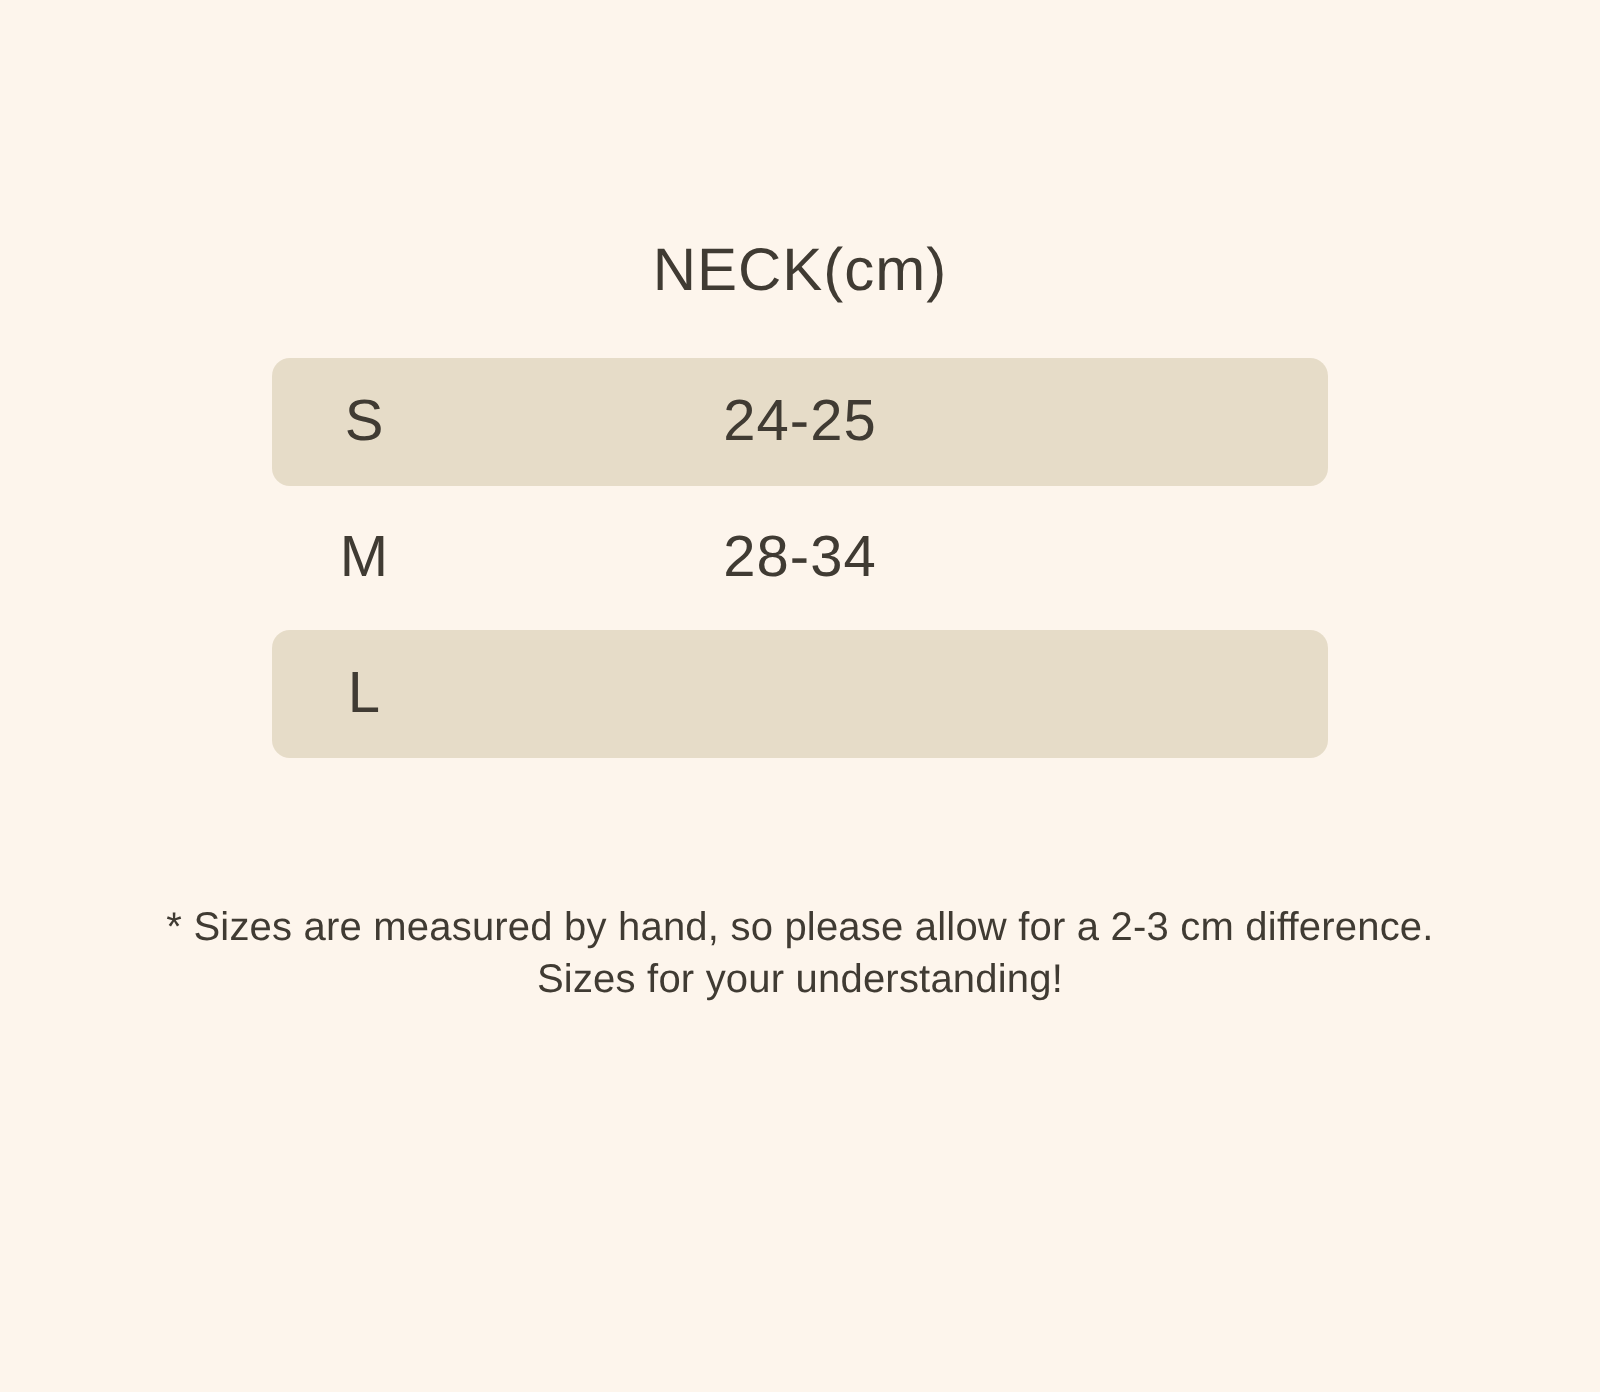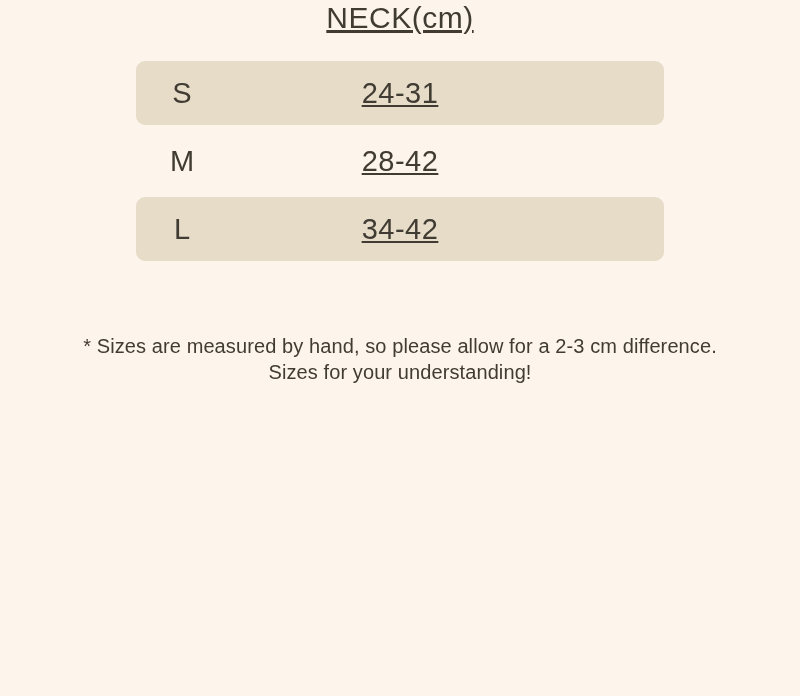--- a/index.html
+++ b/index.html
@@ -13,21 +13,21 @@
     width: 800px;
     height: 696px;
     background: var(--bg);
     color: var(--ink);
     font-family: "Liberation Sans", sans-serif;
     overflow: hidden;
   }
   .size-chart {
     width: 528px;
     margin: 0 auto;
-    text-decoration: underline;
+    padding-top: 118px;
   }
   .chart-title {
     text-align: center;
     font-size: 30px;
     font-weight: 500;
     letter-spacing: 0.5px;
     line-height: 36px;
     margin-bottom: 25px;
   }
   .chart-rows { }
@@ -70,29 +70,28 @@
 </style>
 </head>
 <body>
 
 <div class="size-chart">
   <div class="chart-title">NECK(cm)</div>
 
   <div class="chart-rows">
     <div class="chart-row banded">
       <span class="row-label">S</span>
-      <span class="row-value">24-31</span>
+      <span class="row-value">24-25</span>
     </div>
     <div class="chart-row">
       <span class="row-label">M</span>
-      <span class="row-value">28-42</span>
+      <span class="row-value">28-34</span>
     </div>
     <div class="chart-row banded">
       <span class="row-label">L</span>
-      <span class="row-value">34-42</span>
     </div>
   </div>
 </div>
 
 <div class="footnote">
   <span class="footnote-line">* Sizes are measured by hand, so please allow for a 2-3 cm difference.</span>
   <span class="footnote-line">Sizes for your understanding!</span>
 </div>
 
 </body></html>

